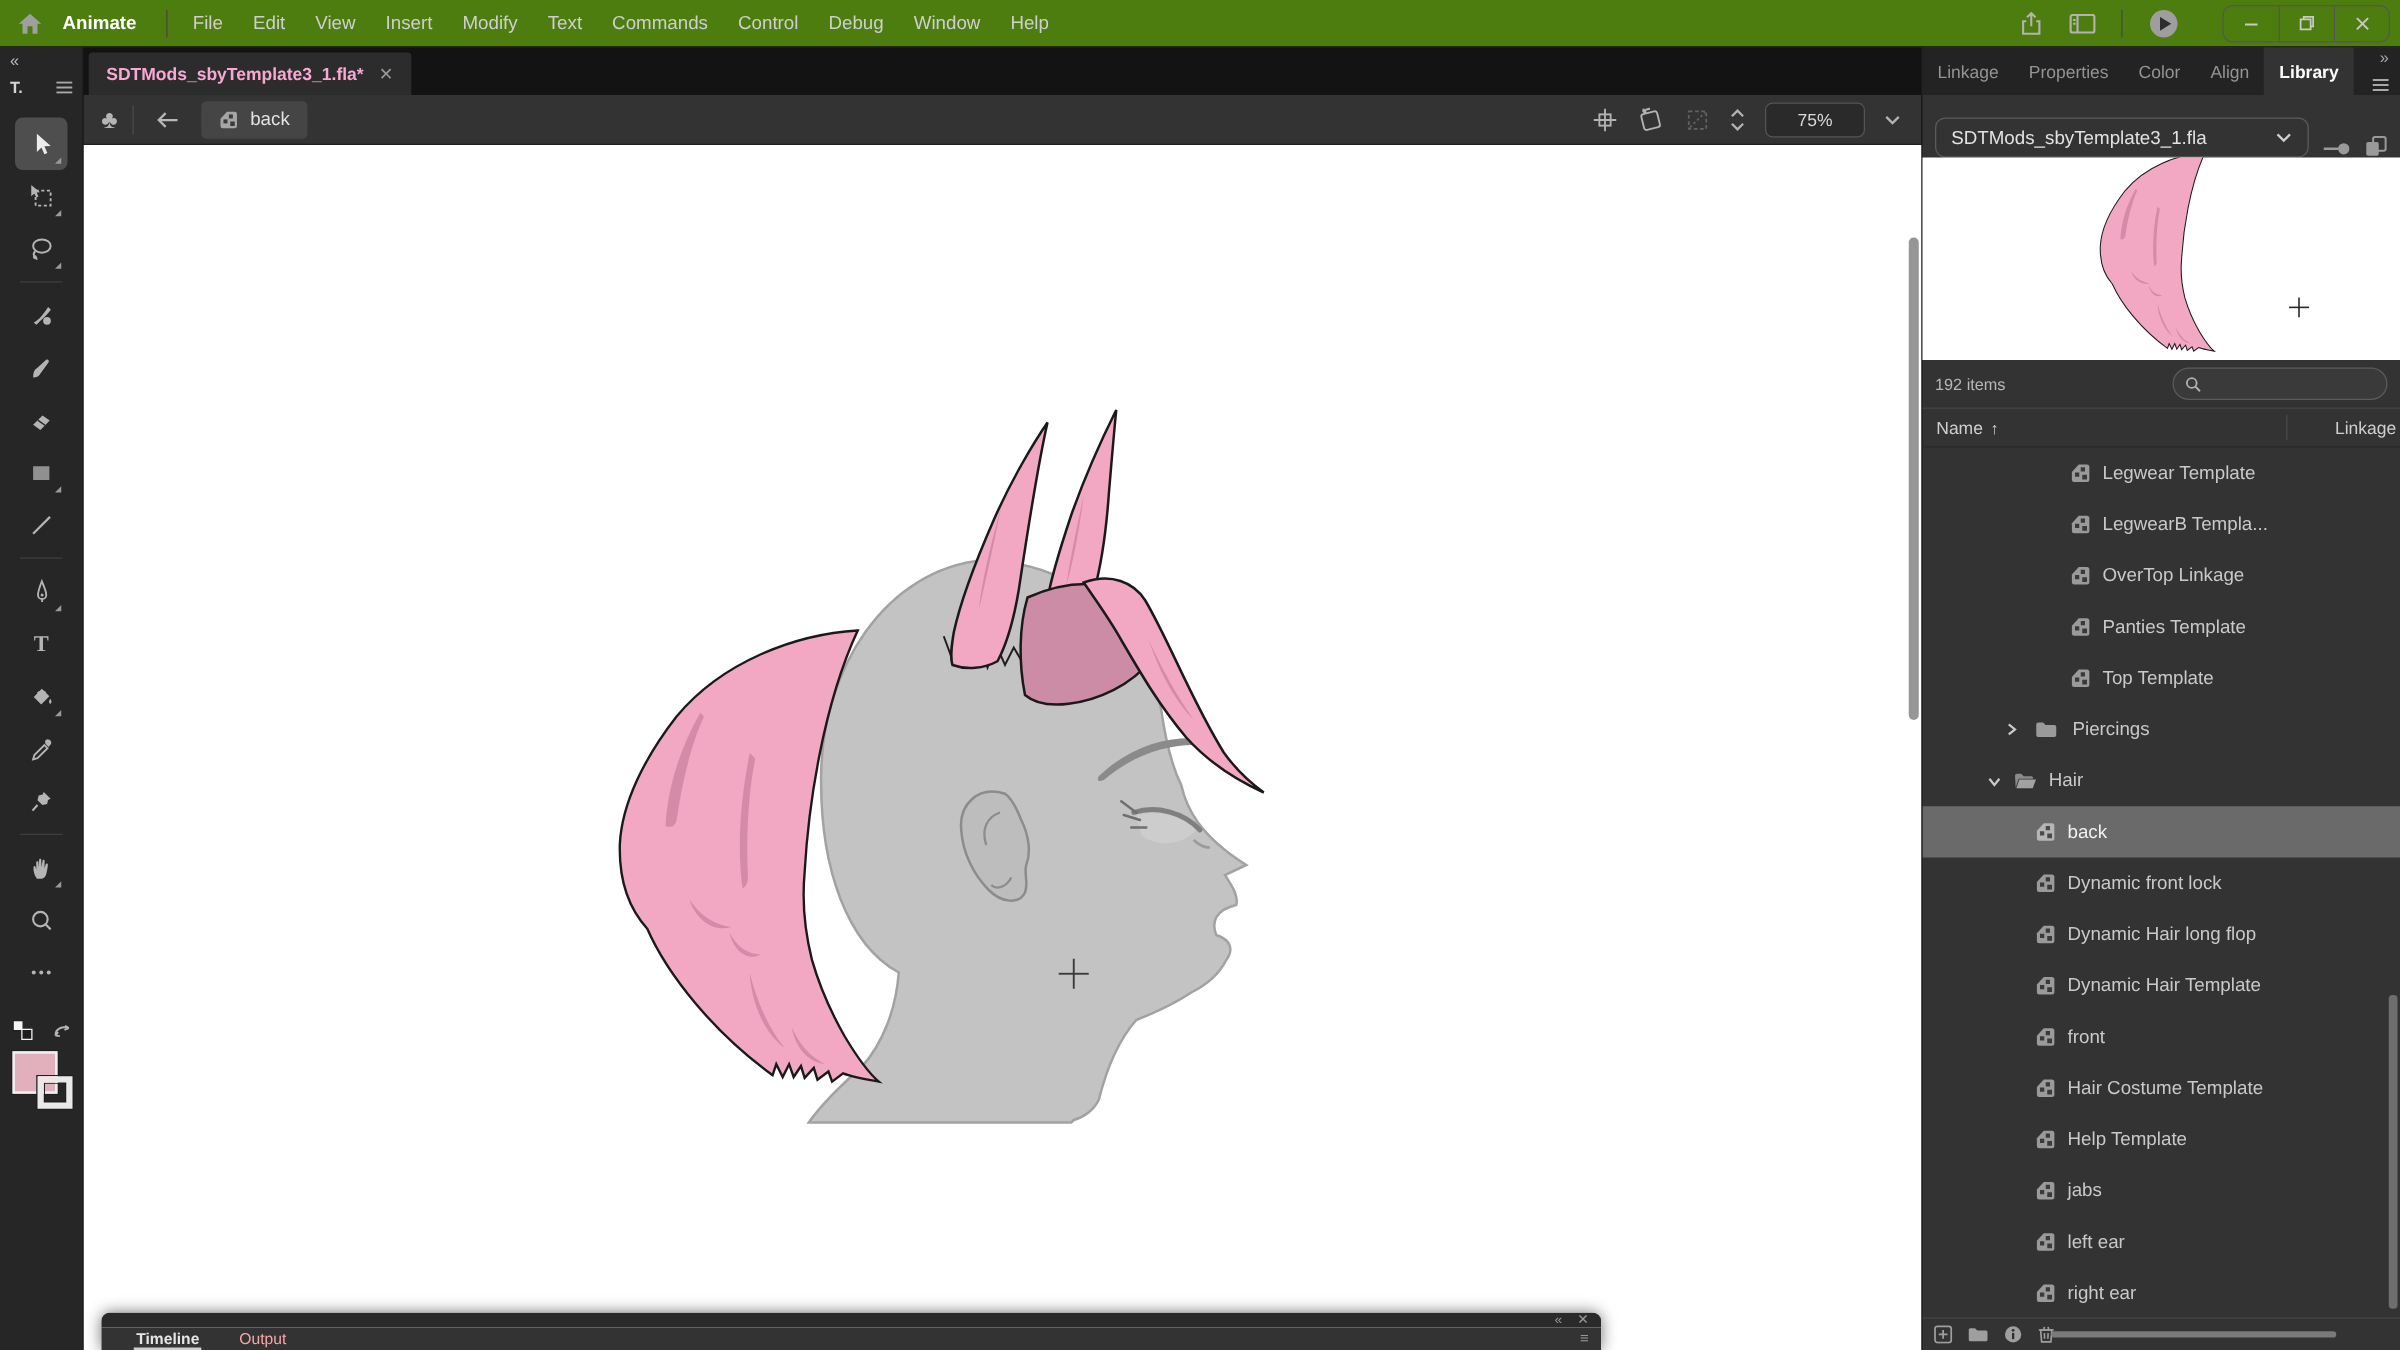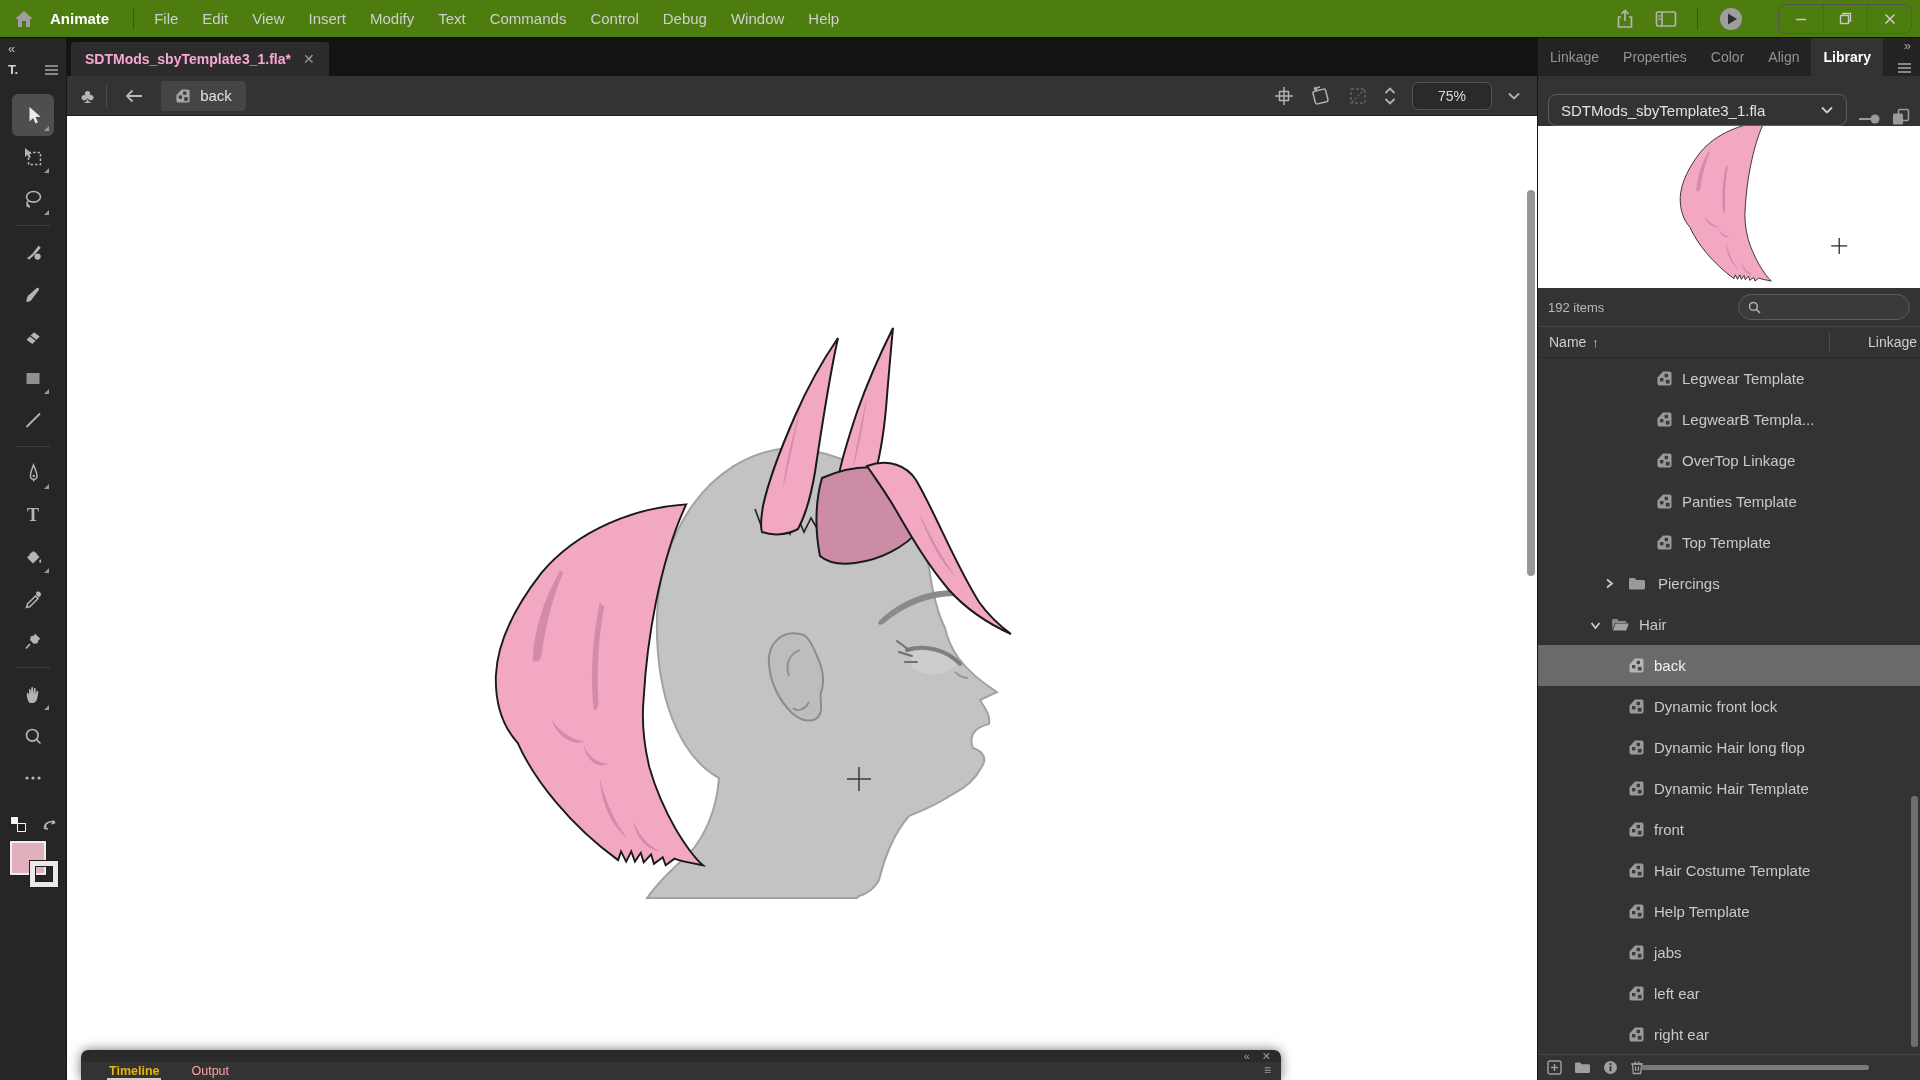--- a/index.html
+++ b/index.html
@@ -66,21 +66,21 @@
   .canvas{flex:1;position:relative;background:#ffffff;overflow:hidden;}
   .stage-svg{position:absolute;left:0;top:0;width:100%;height:100%;}
   .canvas-vscroll{position:absolute;top:74px;right:2px;width:8px;height:386px;background:#969696;border-radius:4px;}
 
   .timeline-float{position:absolute;left:14px;bottom:0;width:1200px;height:30px;border-radius:7px 7px 0 0;
     box-shadow:0 0 12px rgba(0,0,0,.55);overflow:hidden;display:flex;flex-direction:column;}
   .tf-head{height:13px;background:#2a2a2a;display:flex;justify-content:flex-end;align-items:center;
     gap:12px;padding:0 10px;font-size:11px;line-height:11px;color:#9a9a9a;}
   .tf-tabs{flex:1;background:#333333;display:flex;align-items:flex-start;padding:1px 10px 0 26px;gap:28px;font-size:12.5px;}
   .tf-tab{color:#fca5a5;padding:1px 2px 0;}
-  .tf-tab.active{color:#eab308;font-weight:bold;border-bottom:2px solid #cfcfcf;}
+  .tf-tab.active{color:#e5e5e5;font-weight:bold;border-bottom:2px solid #cfcfcf;}
   .tf-menu{margin-left:auto;color:#9a9a9a;font-size:12px;}
 
   
   .right-dock{width:383px;flex:0 0 383px;display:flex;flex-direction:column;background:#333333;border-left:1px solid #161616;}
   .dock-tabs{height:38px;flex:0 0 38px;background:#232323;display:flex;align-items:stretch;}
   .dock-tab{padding:0 12px;display:flex;align-items:center;font-size:14px;color:#949494;}
   .dock-tab.active{background:#333333;color:#ffffff;font-weight:bold;}
   .dock-side{margin-left:auto;display:flex;flex-direction:column;align-items:flex-end;
     justify-content:space-between;padding:1px 9px 3px;color:#a5a5a5;}
   .dock-expand{font-size:13px;line-height:13px;}

